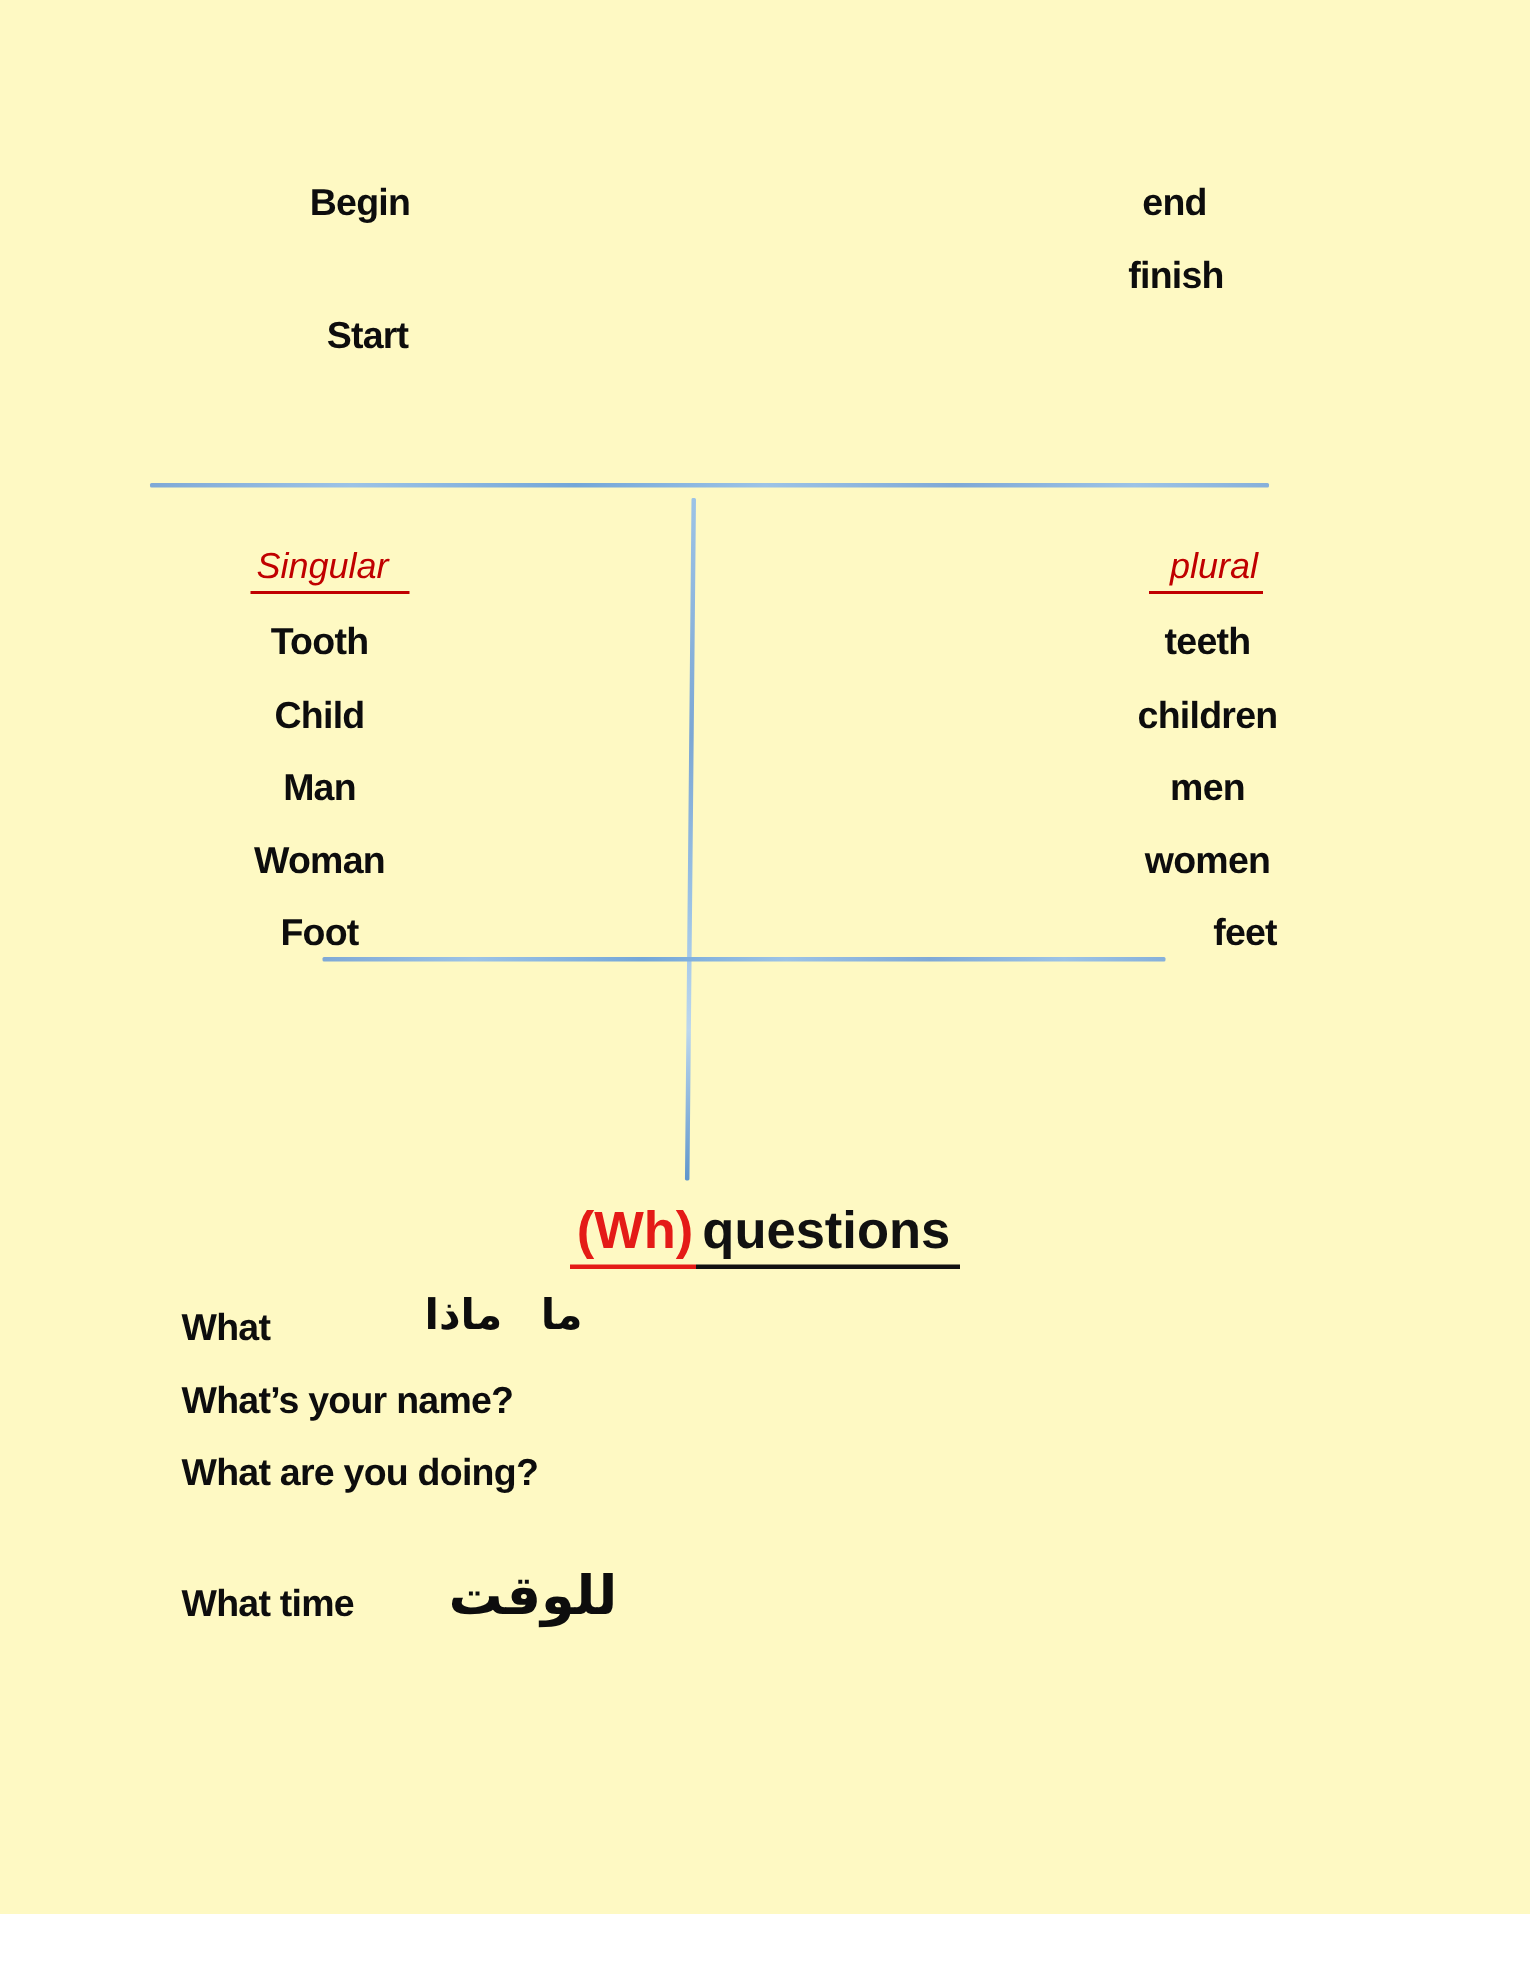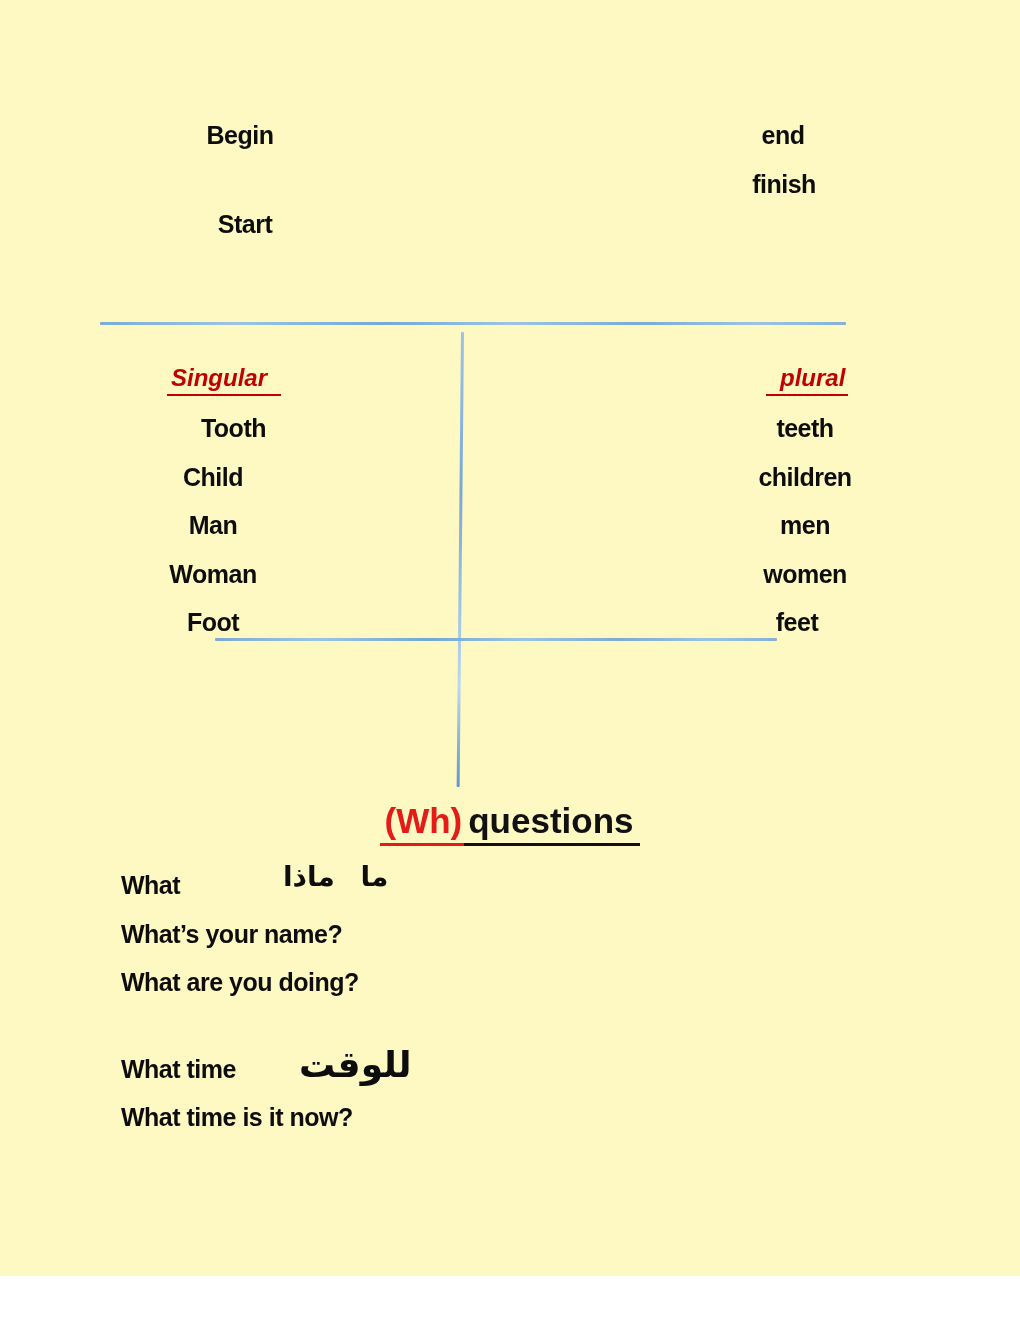--- a/index.html
+++ b/index.html
@@ -41,21 +41,21 @@
     background: linear-gradient(180deg,
       #9cc3e6 0%, #7ca7d4 35%, #9cc3e6 60%, #bcd7ee 78%, #5f96cc 100%);
     transform: rotate(0.55deg);
     transform-origin: top center;
     border-radius: 1px;
   }
   
   .red-header {
     color: #c00000;
     font-style: italic;
-    font-weight: 700;
+    font-weight: 400;
     font-size: 24px;
     line-height: 1.1;
     border-bottom: 2.5px solid #c00000;
     padding-bottom: 3px;
     white-space: nowrap;
   }
   .red-header.sg { padding-right: 14px; padding-left: 4px; }
   .red-header.pl { padding-left: 14px; padding-right: 3px; }
   
   .wh-heading {
@@ -102,40 +102,39 @@
   <div class="abs word col-box" style="left:180px; top:171px;margin-top:40px;">Start</div>
   <div class="abs word col-box" style="left:719px; top:171px;">finish</div>
 
   <div class="abs hline" style="left:100px; top:322px; width:746px;"></div>
   <div class="abs vline" style="left:461px; top:332px; height:455px;"></div>
   <div class="abs hline" style="left:215px; top:638px; width:562px;"></div>
 
   <div class="abs red-header sg" style="left:167px; top:365px;">Singular</div>
   <div class="abs red-header pl" style="left:766px; top:365px;">plural</div>
 
-  <div class="abs word col-box" style="left:136px; top:415px;text-align:right;">Tooth</div>
+  <div class="abs word col-box" style="left:148px; top:415px;">Tooth</div>
   <div class="abs word col-box" style="left:148px; top:464px;">Child</div>
   <div class="abs word col-box" style="left:148px; top:512px;">Man</div>
   <div class="abs word col-box" style="left:148px; top:561px;">Woman</div>
   <div class="abs word col-box" style="left:148px; top:609px;">Foot</div>
 
   <div class="abs word col-box" style="left:740px; top:415px;">teeth</div>
   <div class="abs word col-box" style="left:740px; top:464px;">children</div>
   <div class="abs word col-box" style="left:740px; top:512px;">men</div>
   <div class="abs word col-box" style="left:740px; top:561px;">women</div>
-  <div class="abs word col-box" style="left:732px; top:609px;">feet</div>
+  <div class="abs word col-box" style="left:765px; top:609px;">feet</div>
 
   <div class="abs wh-heading">
     <span class="red-part">(Wh)</span><span class="black-part">questions</span>
   </div>
 
   <div class="abs word" style="left:121px; top:872px;">What</div>
   <div class="abs ar ar-what" style="left:283px; top:862px;">ما ماذا</div>
 
   <div class="abs word" style="left:121px; top:969px;">What are you doing?</div>
   <div class="abs word" style="left:121px; top:921px;">What’s your name?</div>
 
   <div class="abs word" style="left:121px; top:1056px;">What time</div>
   <div class="abs ar ar-time" style="left:299px; top:1045px;">للوقت</div>
 
-  <div class="abs word" style="left:121px; top:1104px;">What time is it now?</div>
 
 </div>
 
 </body></html>

